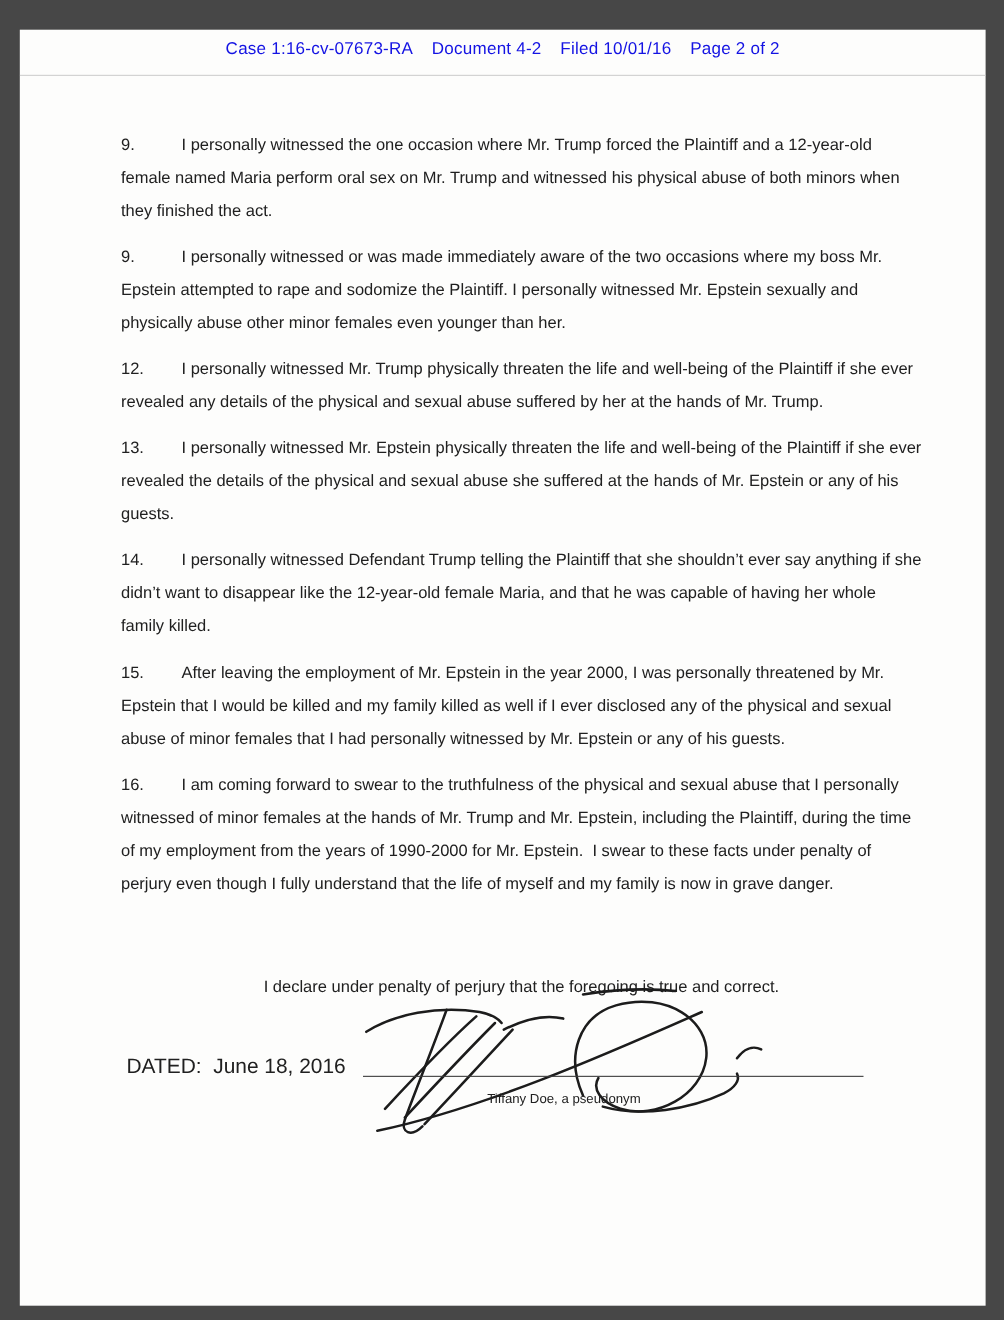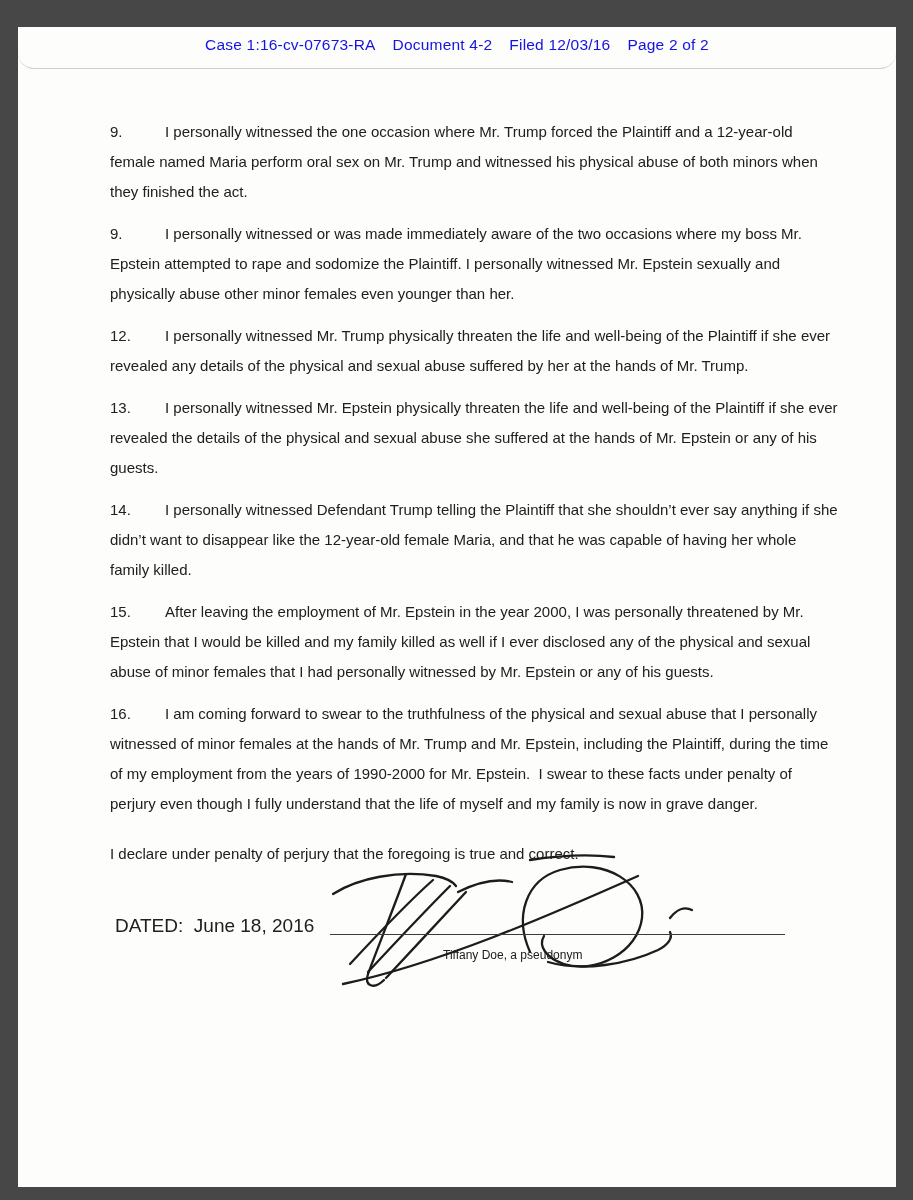--- a/index.html
+++ b/index.html
@@ -27,31 +27,30 @@
   .pdf-header {
     padding: 9px 0 14px 0;
     border-bottom: 1px solid #cfcfcf;
     display: flex;
     justify-content: center;
     column-gap: 17px;
     color: var(--header_blue);
     font-size: 15.5px;
     letter-spacing: 0.2px;
     font-weight: 500;
-    border-radius: 16px;
   }
   .body {
     padding: 48px 58px 0 92px;
     font-size: 15px;
     line-height: 30px;
   }
   .para { margin-bottom: 12px; }
   .pnum { display: inline-block; width: 55px; }
   .ptext { white-space: pre-wrap; }
-  .declare { margin-top: 20px; white-space: pre-wrap; }
+  .declare { margin-top: 64px; white-space: pre-wrap; text-align: center; }
   .sig-block { position: relative; height: 170px; }
   .dated {
     position: absolute; left: 5px; top: 42px;
     white-space: pre; font-size: 19px;
   }
   .signature-svg {
     position: absolute; left: 188px; top: -17px;
     width: 510px; height: 150px;
   }
   .sig-line {
@@ -63,21 +62,21 @@
 </style>
 </head>
 <body>
 
 <div class="frame">
   <div class="page">
 
     <div class="pdf-header">
       <span>Case 1:16-cv-07673-RA</span>
       <span>Document 4-2</span>
-      <span>Filed 12/03/16</span>
+      <span>Filed 10/01/16</span>
       <span>Page 2 of 2</span>
     </div>
 
     <div class="body">
 
       <p class="para"><span class="pnum">9.</span><span class="ptext">I personally witnessed the one occasion where Mr. Trump forced the Plaintiff and a 12-year-old female named Maria perform oral sex on Mr. Trump and witnessed his physical abuse of both minors when they finished the act.</span></p>
 
       <p class="para"><span class="pnum">9.</span><span class="ptext">I personally witnessed or was made immediately aware of the two occasions where my boss Mr. Epstein attempted to rape and sodomize the Plaintiff. I personally witnessed Mr. Epstein sexually and physically abuse other minor females even younger than her.</span></p>
 
 

